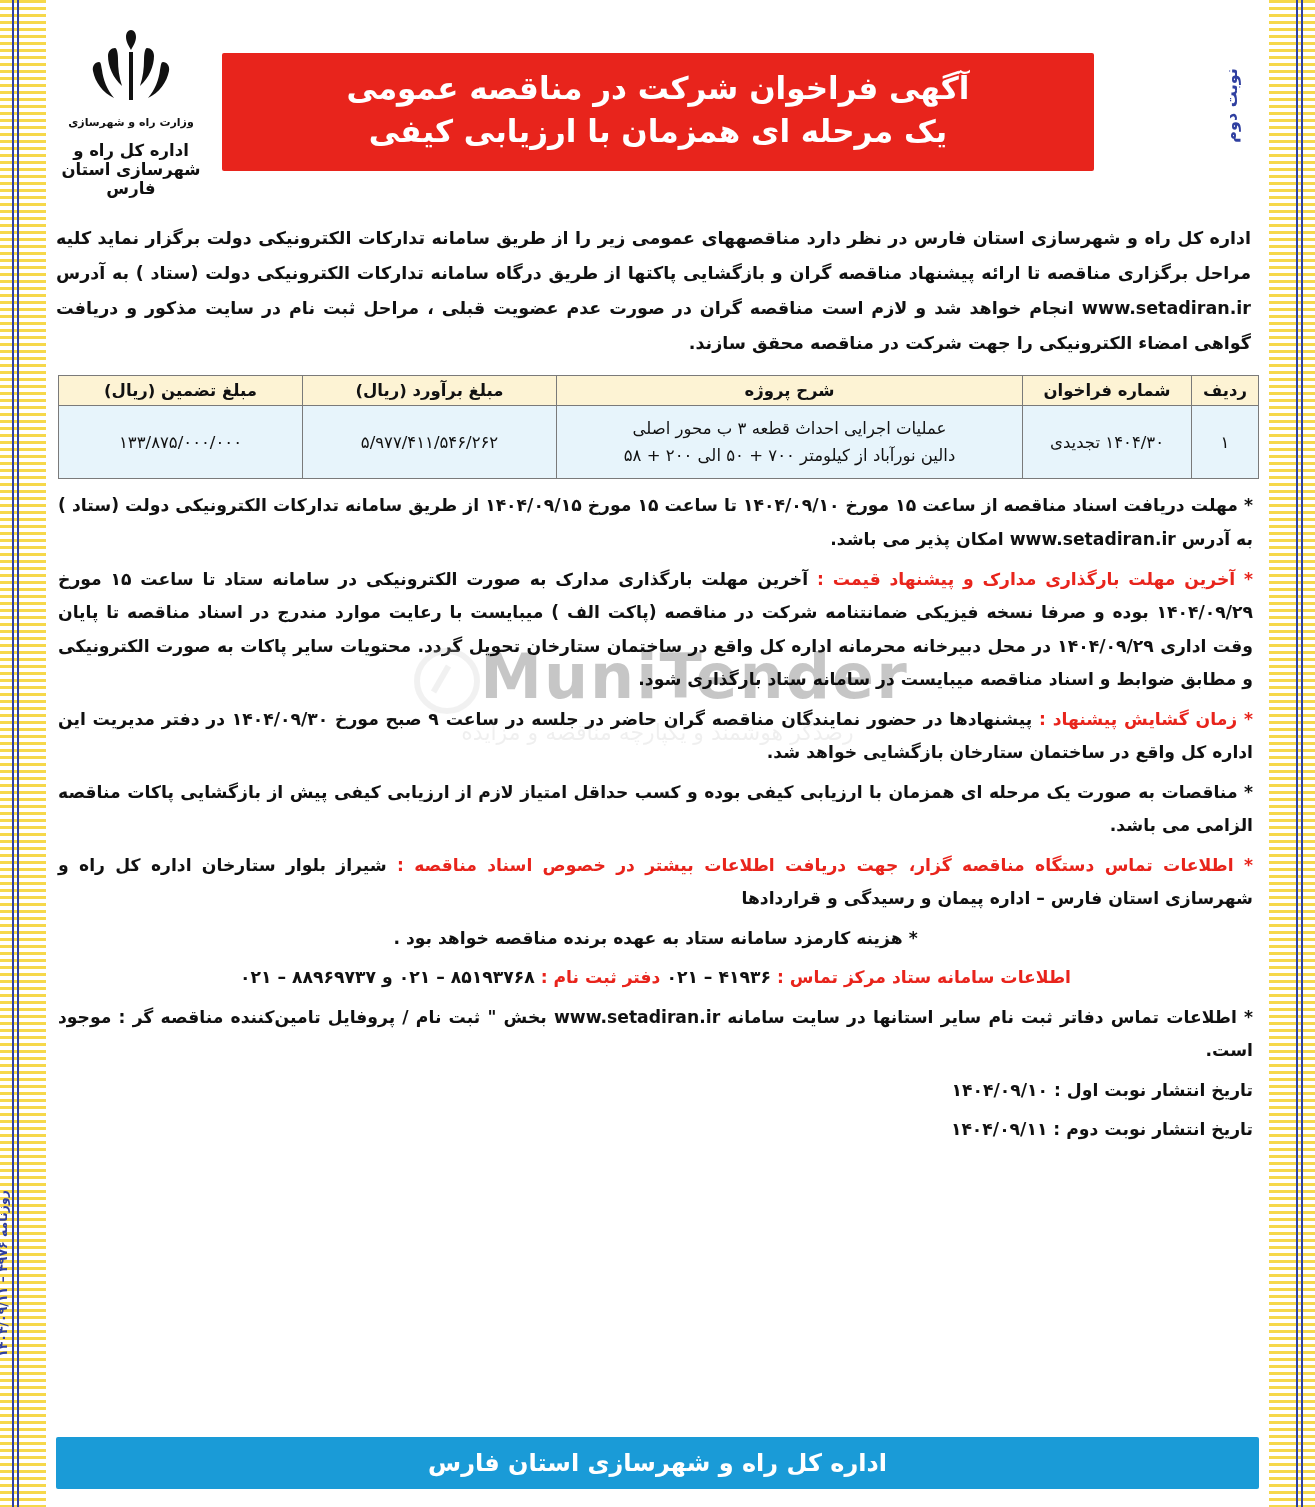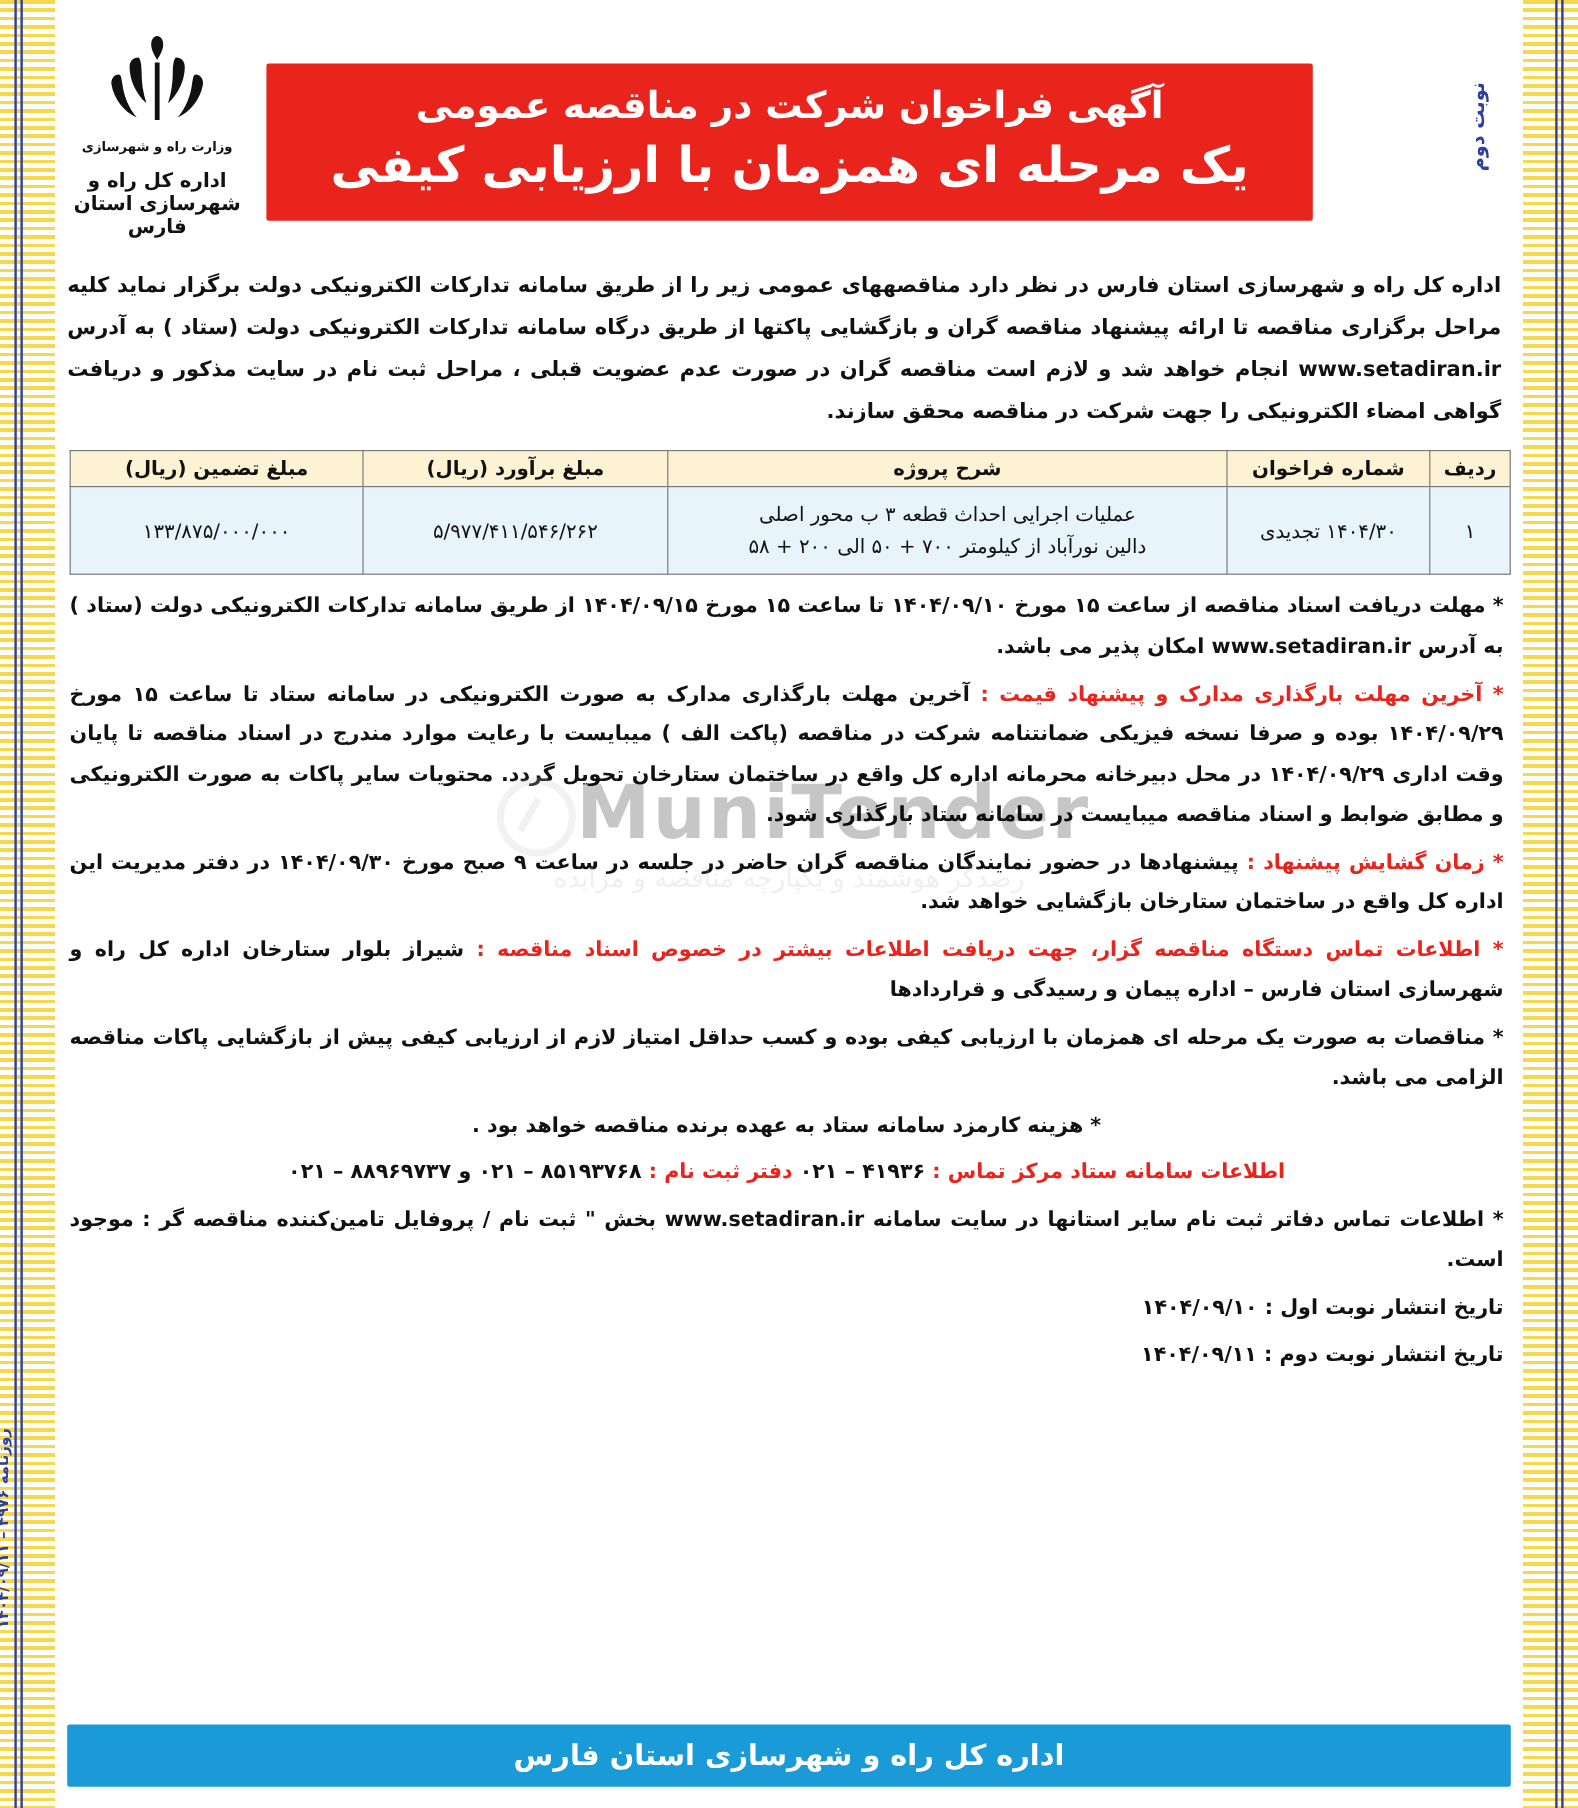--- a/index.html
+++ b/index.html
@@ -52,21 +52,21 @@
     text-align:center;
     padding:14px 10px 18px 10px;
     border-radius:2px;
     margin-top:25px;
   }
   .red-banner .l1{
     font-size:31px;font-weight:bold;line-height:1.38;
     letter-spacing:0px;
   }
   .red-banner .l2{
-    font-size:41px;font-weight:bold;line-height:1.38;
+    font-size:31px;font-weight:bold;line-height:1.38;
   }
   .logo-wrap{
     position:absolute;top:22px;left:0px;width:170px;text-align:center;
   }
   .logo-emblem{
     height:92px;display:flex;align-items:center;justify-content:center;
   }
   .logo-sub1{font-size:11px;font-weight:bold;color:#111;margin-top:2px;}
   .logo-sub2{font-size:16.5px;font-weight:bold;color:#111;margin-top:12px;}
 
@@ -258,25 +258,25 @@
       </p>
 
       <p>
         <span class="red">* آخرین مهلت بارگذاری مدارک و پیشنهاد قیمت :</span><span> آخرین مهلت بارگذاری مدارک به صورت الکترونیکی در سامانه ستاد تا ساعت ۱۵ مورخ ۱۴۰۴/۰۹/۲۹ بوده و صرفا نسخه فیزیکی ضمانتنامه شرکت در مناقصه (پاکت الف ) میبایست با رعایت موارد مندرج در اسناد مناقصه تا پایان وقت اداری ۱۴۰۴/۰۹/۲۹ در محل دبیرخانه محرمانه اداره کل واقع در ساختمان ستارخان تحویل گردد. محتویات سایر پاکات به صورت الکترونیکی و مطابق ضوابط و اسناد مناقصه میبایست در سامانه ستاد بارگذاری شود.</span>
       </p>
 
       <p>
         <span class="red">* زمان گشایش پیشنهاد :</span><span> پیشنهادها در حضور نمایندگان مناقصه گران حاضر در جلسه در ساعت ۹ صبح مورخ ۱۴۰۴/۰۹/۳۰ در دفتر مدیریت این اداره کل واقع در ساختمان ستارخان بازگشایی خواهد شد.</span>
       </p>
 
+      <p>* مناقصات به صورت یک مرحله ای همزمان با ارزیابی کیفی بوده و کسب حداقل امتیاز لازم از ارزیابی کیفی پیش از بازگشایی پاکات مناقصه الزامی می باشد.</p>
+
       <p>
         <span class="red">* اطلاعات تماس دستگاه مناقصه گزار، جهت دریافت اطلاعات بیشتر در خصوص اسناد مناقصه :</span><span> شیراز بلوار ستارخان اداره کل راه و شهرسازی استان فارس – اداره پیمان و رسیدگی و قراردادها</span>
       </p>
-
-      <p>* مناقصات به صورت یک مرحله ای همزمان با ارزیابی کیفی بوده و کسب حداقل امتیاز لازم از ارزیابی کیفی پیش از بازگشایی پاکات مناقصه الزامی می باشد.</p>
 
       <p class="center">* هزینه کارمزد سامانه ستاد به عهده برنده مناقصه خواهد بود .</p>
 
       <p class="center">
         <span class="red">اطلاعات سامانه ستاد مرکز تماس :</span><span> ۴۱۹۳۶ – ۰۲۱ </span><span class="red">دفتر ثبت نام :</span><span> ۸۵۱۹۳۷۶۸ – ۰۲۱ و ۸۸۹۶۹۷۳۷ – ۰۲۱</span>
       </p>
 
       <p>
         <span>* اطلاعات تماس دفاتر ثبت نام سایر استانها در سایت سامانه </span><span class="ltr">www.setadiran.ir</span><span> بخش " ثبت نام / پروفایل تامین‌کننده مناقصه گر : موجود است.</span>
       </p>

